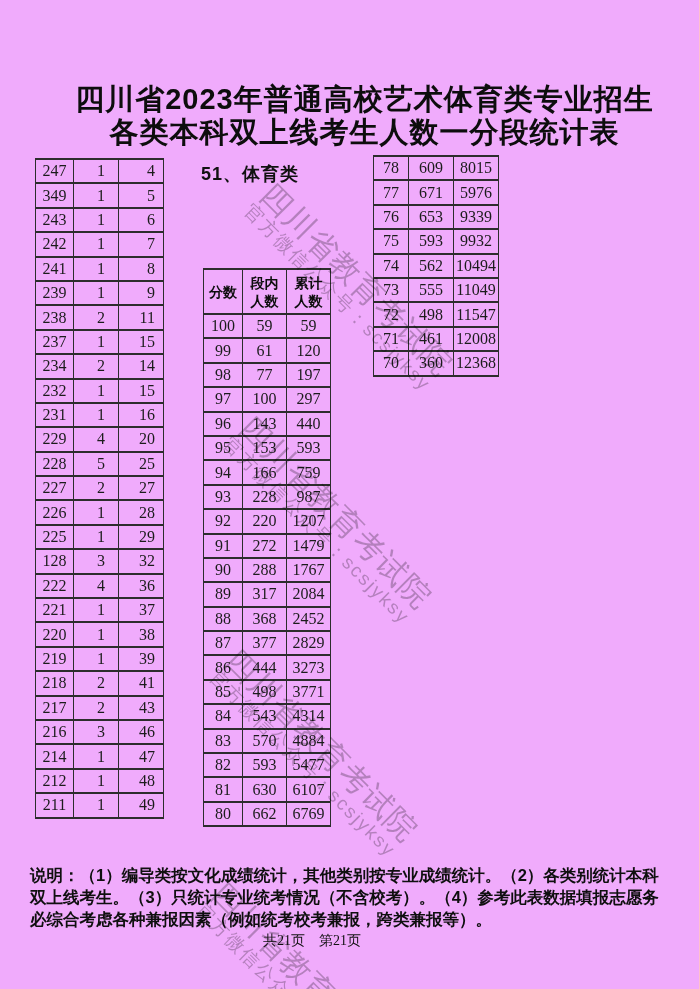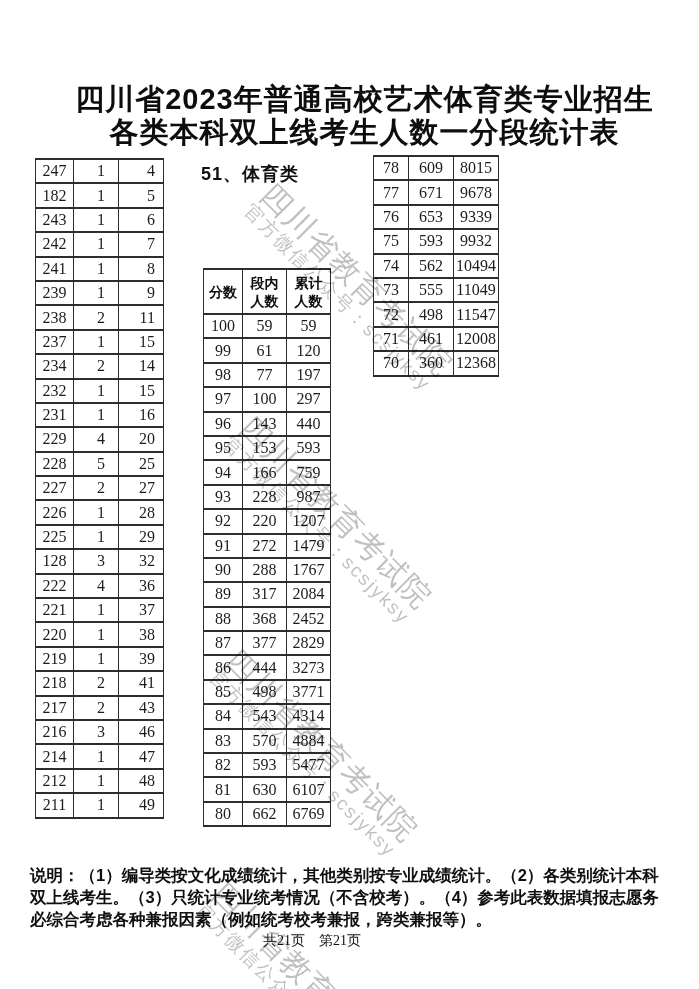--- a/index.html
+++ b/index.html
@@ -1,18 +1,18 @@
 <!DOCTYPE html>
 <html><head>
 <meta charset="utf-8">
 <style>
   html,body{margin:0;padding:0;background:#888;}
   .page{
     position:relative;width:699px;height:989px;margin:0 auto;
-    background:#ffffff;overflow:hidden;
+    background:#f0abfc;overflow:hidden;
     font-family:"Liberation Serif",serif;color:#1c1c1c;
   }
   
   .title-block{
     position:absolute;top:83px;left:0;width:699px;
     padding-left:30px;box-sizing:border-box;
     text-align:center;font-family:"Liberation Sans",sans-serif;
     font-weight:700;font-size:29px;line-height:33px;letter-spacing:1px;
     color:#0d0d0d;
   }
@@ -86,21 +86,21 @@
           <col style="width:45px">
           <col style="width:45px">
         </colgroup>
       <tbody>
           <tr>
             <td>247</td>
             <td>1</td>
             <td>4</td>
           </tr>
           <tr>
-            <td>182</td>
+            <td>349</td>
             <td>1</td>
             <td>5</td>
           </tr>
           <tr>
             <td>243</td>
             <td>1</td>
             <td>6</td>
           </tr>
           <tr>
             <td>242</td>
@@ -355,21 +355,21 @@
         </colgroup>
       <tbody>
           <tr>
             <td>78</td>
             <td>609</td>
             <td>8015</td>
           </tr>
           <tr>
             <td>77</td>
             <td>671</td>
-            <td>9678</td>
+            <td>5976</td>
           </tr>
           <tr>
             <td>76</td>
             <td>653</td>
             <td>9339</td>
           </tr>
           <tr>
             <td>75</td>
             <td>593</td>
             <td>9932</td>

